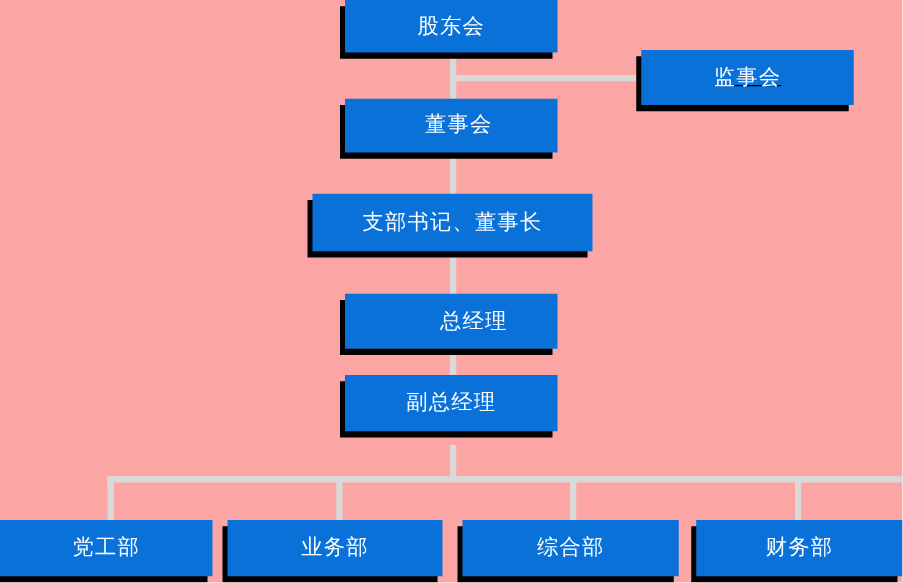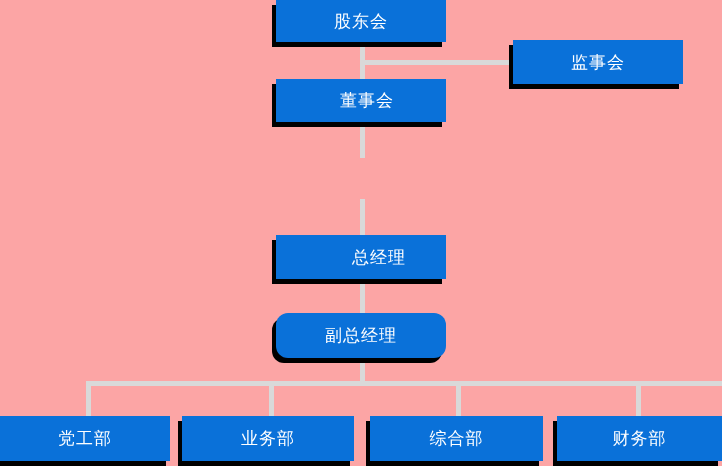--- a/index.html
+++ b/index.html
@@ -50,30 +50,33 @@
     <div class="conn" style="left: 360px; top: 277px; width: 5px; height: 38px;"></div>
     <div class="conn" style="left: 360px; top: 356px; width: 5px; height: 26px;"></div>
     <div class="conn" style="left: 86px; top: 381px; width: 1088px; height: 5px;"></div>
     <div class="conn" style="left: 86px; top: 381px; width: 5px; height: 37px;"></div>
     <div class="conn" style="left: 269px; top: 381px; width: 5px; height: 37px;"></div>
     <div class="conn" style="left: 456px; top: 381px; width: 5px; height: 37px;"></div>
     <div class="conn" style="left: 636px; top: 381px; width: 5px; height: 37px;"></div>
     <div class="node" style="left: 276px; top: 0px; width: 170px; height: 42px;">
       <span class="node-label">股东会</span>
     </div>
-    <div class="node" style="left: 513px; top: 40px; width: 170px; height: 44px;">
+    <div class="node" style="left: 513px; top: 40px; width: 170px; height: 44px; text-decoration: underline;">
       <span class="node-label">监事会</span>
     </div>
     <div class="node" style="left: 276px; top: 79px; width: 170px; height: 43px; padding-left: 12px;">
       <span class="node-label">董事会</span>
     </div>
+    <div class="node" style="left: 250px; top: 155px; width: 224px; height: 46px;">
+      <span class="node-label">支部书记、董事长</span>
+    </div>
     <div class="node" style="left: 276px; top: 235px; width: 170px; height: 44px; padding-left: 36px;">
       <span class="node-label">总经理</span>
     </div>
-    <div class="node" style="left: 276px; top: 313px; width: 170px; height: 45px; border-radius: 12px;">
+    <div class="node" style="left: 276px; top: 300px; width: 170px; height: 45px;">
       <span class="node-label">副总经理</span>
     </div>
     <div class="node" style="left: 0px; top: 416px; width: 170px; height: 45px;">
       <span class="node-label">党工部</span>
     </div>
     <div class="node" style="left: 182px; top: 416px; width: 172px; height: 45px;">
       <span class="node-label">业务部</span>
     </div>
     <div class="node" style="left: 370px; top: 416px; width: 173px; height: 45px;">
       <span class="node-label">综合部</span>

